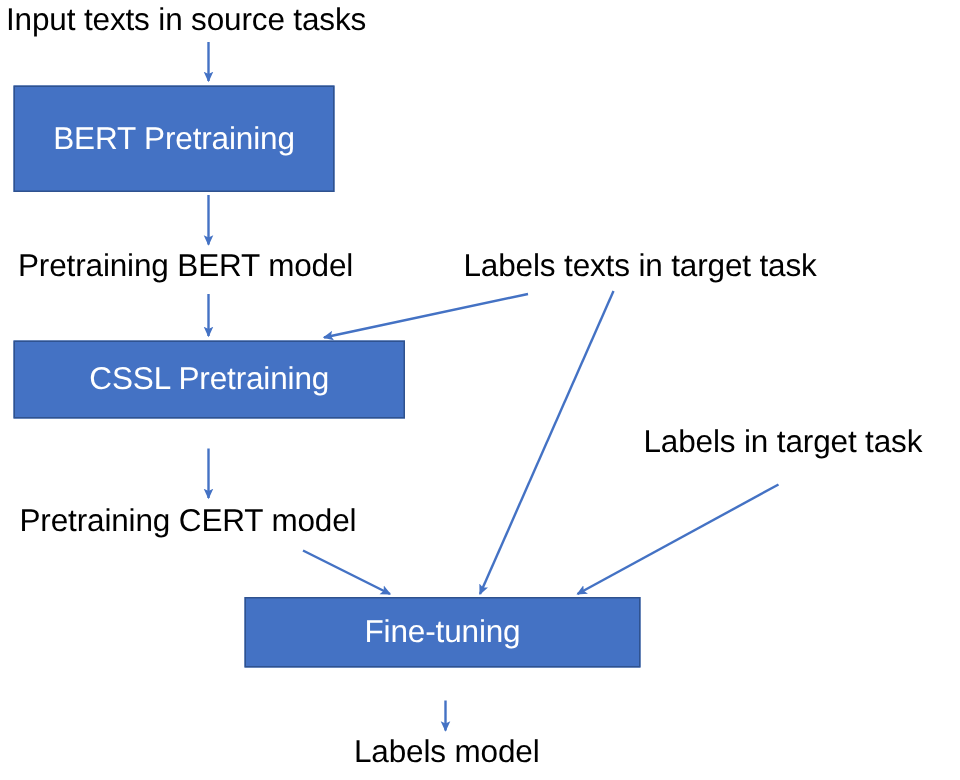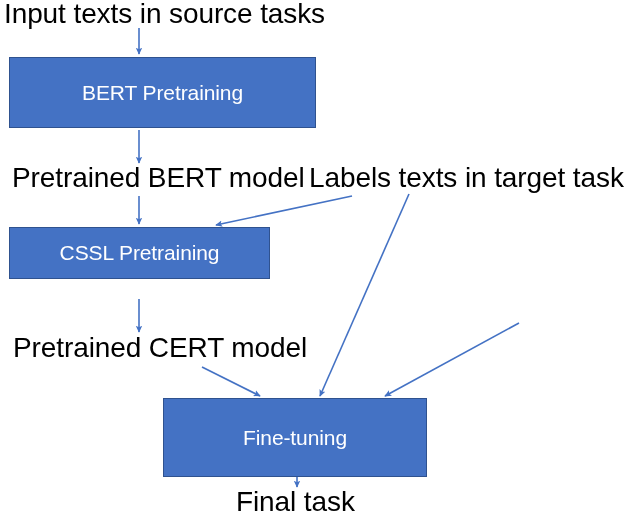--- a/index.html
+++ b/index.html
@@ -19,21 +19,21 @@
     position: absolute;
     left: 0;
     top: 0;
     width: 640px;
     height: 520px;
   }
   .caption {
     position: absolute;
     color: #000000;
     font-family: "Liberation Sans", sans-serif;
-    font-size: 28px;
+    font-size: 21px;
     line-height: 24px;
     white-space: nowrap;
     letter-spacing: -0.1px;
   }
   .proc-box {
     position: absolute;
     background: #4472C4;
     border: 1px solid #2F528F;
     box-sizing: border-box;
     display: flex;
@@ -42,23 +42,23 @@
   }
   .proc-label {
     color: #FFFFFF;
     font-family: "Liberation Sans", sans-serif;
     font-size: 21px;
     line-height: 24px;
     white-space: nowrap;
     letter-spacing: -0.1px;
   }
   
-  #box-bert        { left: 9px;   top: 57px;  width: 307px; height: 71px; }
+  #box-bert        { left: 9px;   top: 57px;  width: 214px; height: 71px; }
   #box-cssl        { left: 9px;   top: 227px; width: 261px; height: 52px; }
-  #box-finetuning  { left: 163px; top: 398px; width: 264px; height: 79px; }
+  #box-finetuning  { left: 163px; top: 398px; width: 264px; height: 47px; }
   
   #cap-input-source { left: 4px;   top: 2px;   }
   #cap-pretrained-bert { left: 12px; top: 166px; }
   #cap-input-target { left: 309px; top: 166px; }
   #cap-labels-target { left: 429px; top: 283px; }
   #cap-pretrained-cert { left: 13px; top: 336px; }
   #cap-final-model { left: 236px; top: 490px; }
 </style>
 </head>
 <body>
@@ -86,28 +86,29 @@
 
     <line x1="409" y1="194" x2="320" y2="396" stroke="#4472C4" stroke-width="1.6" marker-end="url(#ah)"></line>
 
     <line x1="519" y1="323" x2="385" y2="396" stroke="#4472C4" stroke-width="1.6" marker-end="url(#ah)"></line>
 
     <line x1="297" y1="467" x2="297" y2="487" stroke="#4472C4" stroke-width="1.6" marker-end="url(#ah)"></line>
   </svg>
 
   <div class="caption" id="cap-input-source">Input texts in source tasks</div>
 
-  <div class="caption" id="cap-pretrained-bert">Pretrained BERT model</div>
+  <div class="caption" id="cap-pretrained-bert">Pretraining BERT model</div>
 
   <div class="caption" id="cap-input-target">Labels texts in target task</div>
 
+  <div class="caption" id="cap-labels-target">Labels in target task</div>
 
-  <div class="caption" id="cap-pretrained-cert">Pretrained CERT model</div>
+  <div class="caption" id="cap-pretrained-cert">Pretraining CERT model</div>
 
-  <div class="caption" id="cap-final-model">Final task</div>
+  <div class="caption" id="cap-final-model">Labels model</div>
 
   <div class="proc-box" id="box-bert">
     <span class="proc-label">BERT Pretraining</span>
   </div>
 
   <div class="proc-box" id="box-cssl">
     <span class="proc-label">CSSL Pretraining</span>
   </div>
 
   <div class="proc-box" id="box-finetuning">

